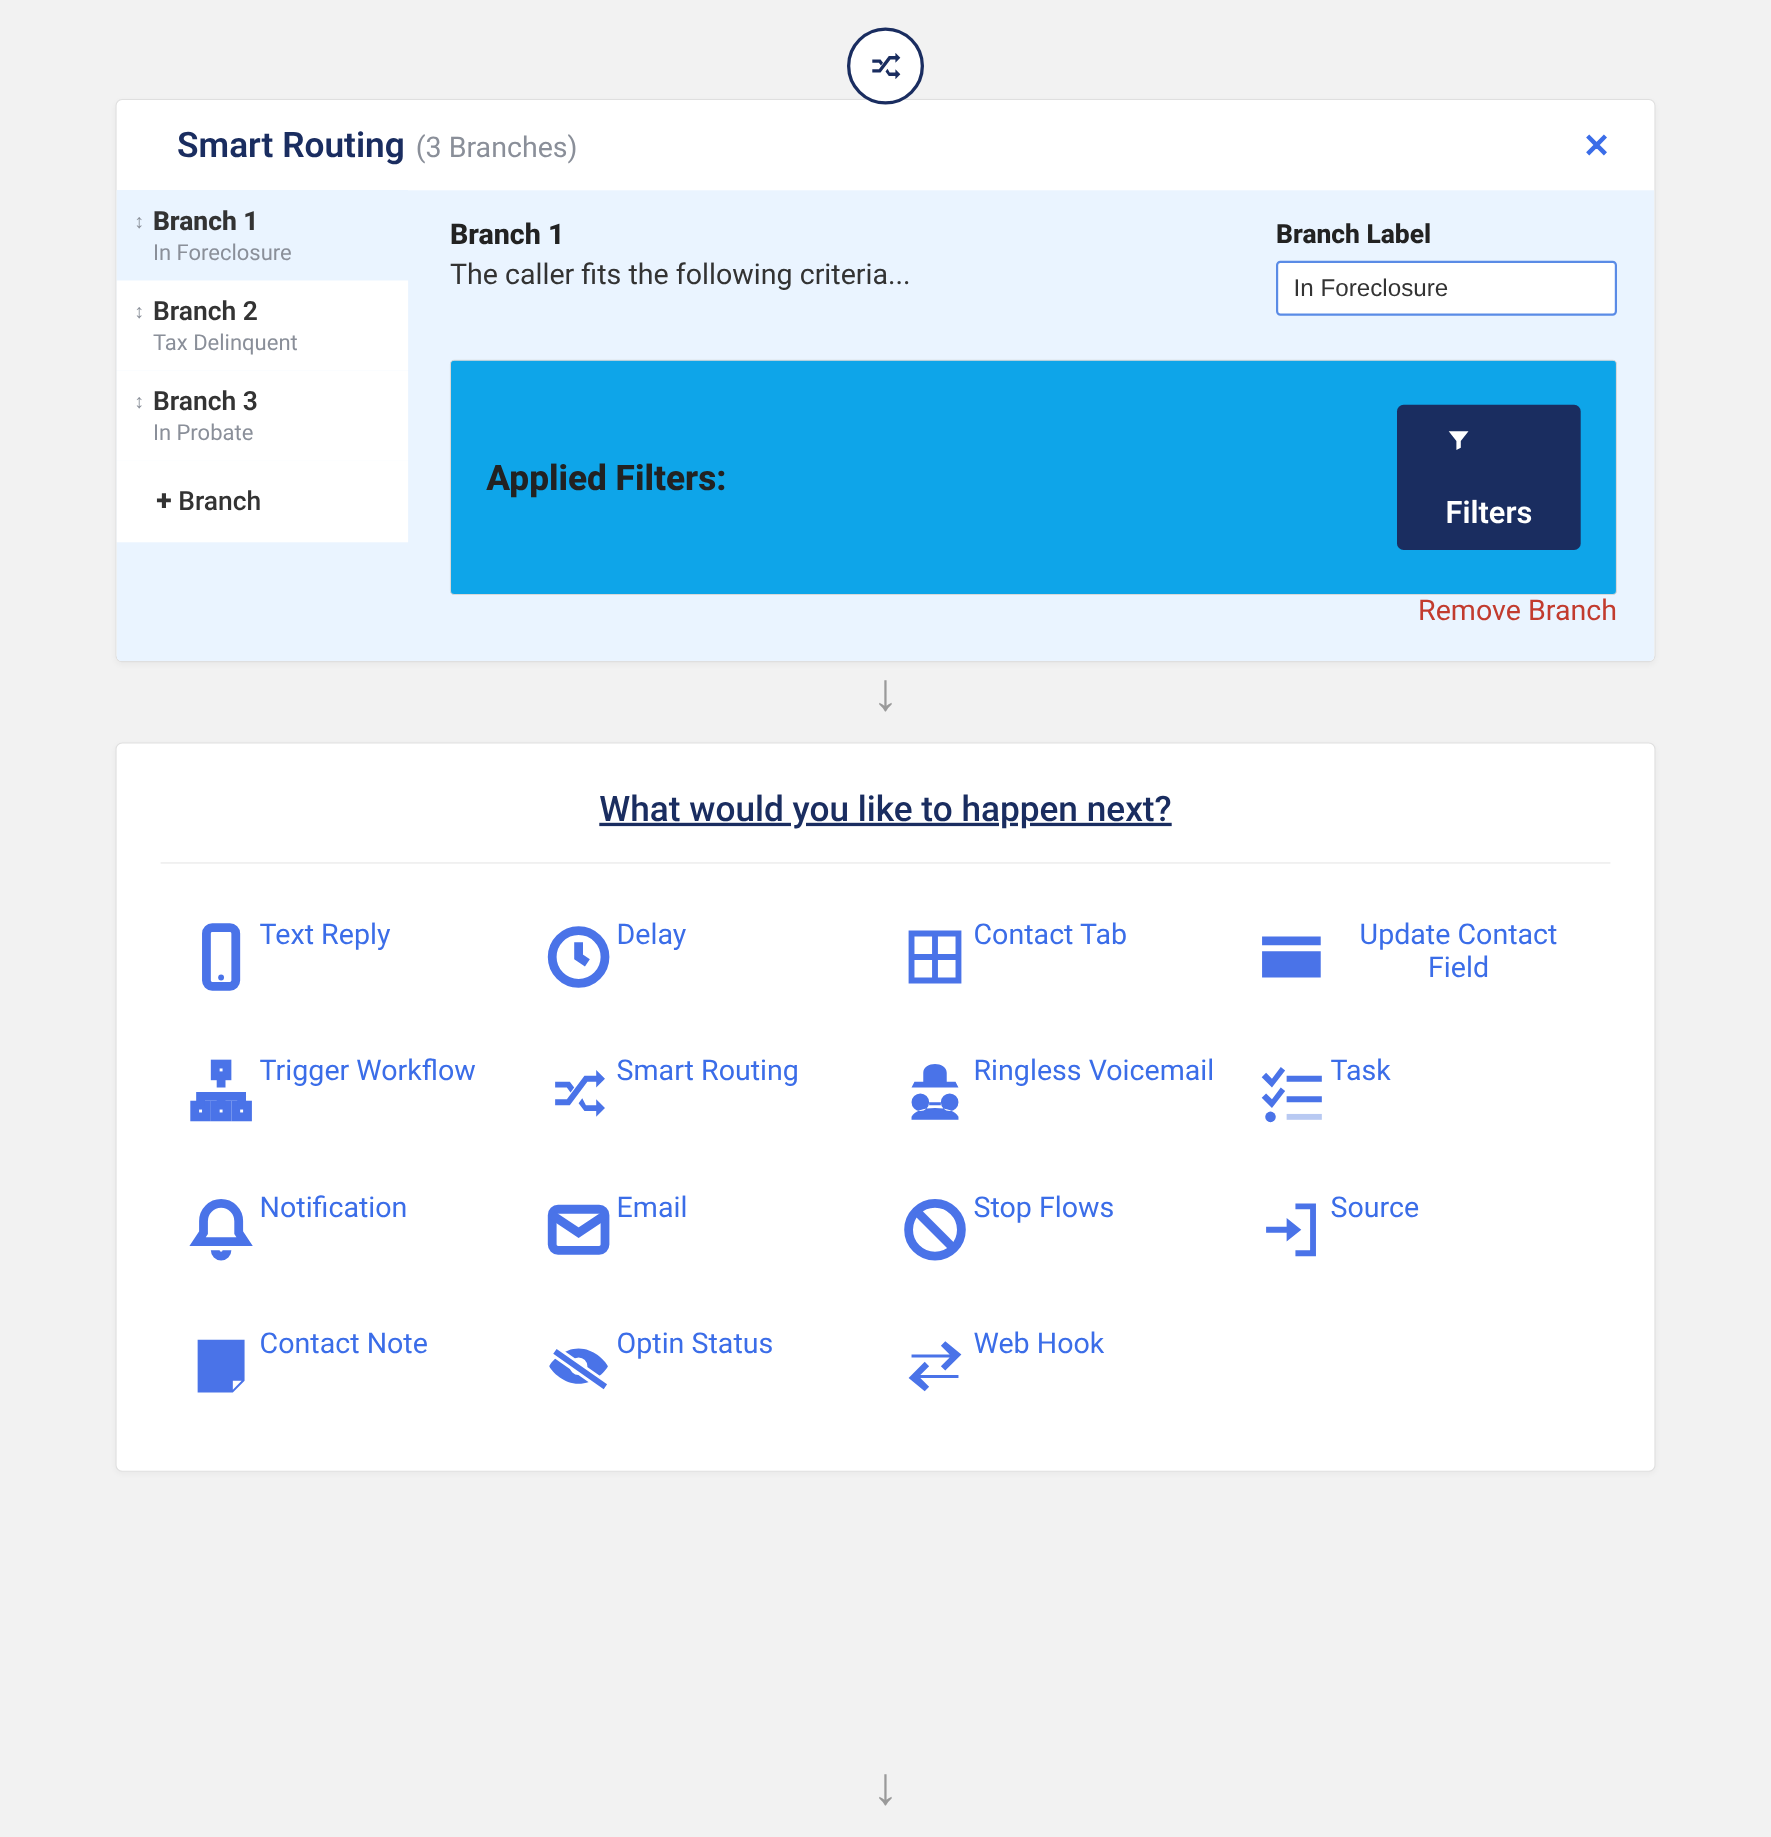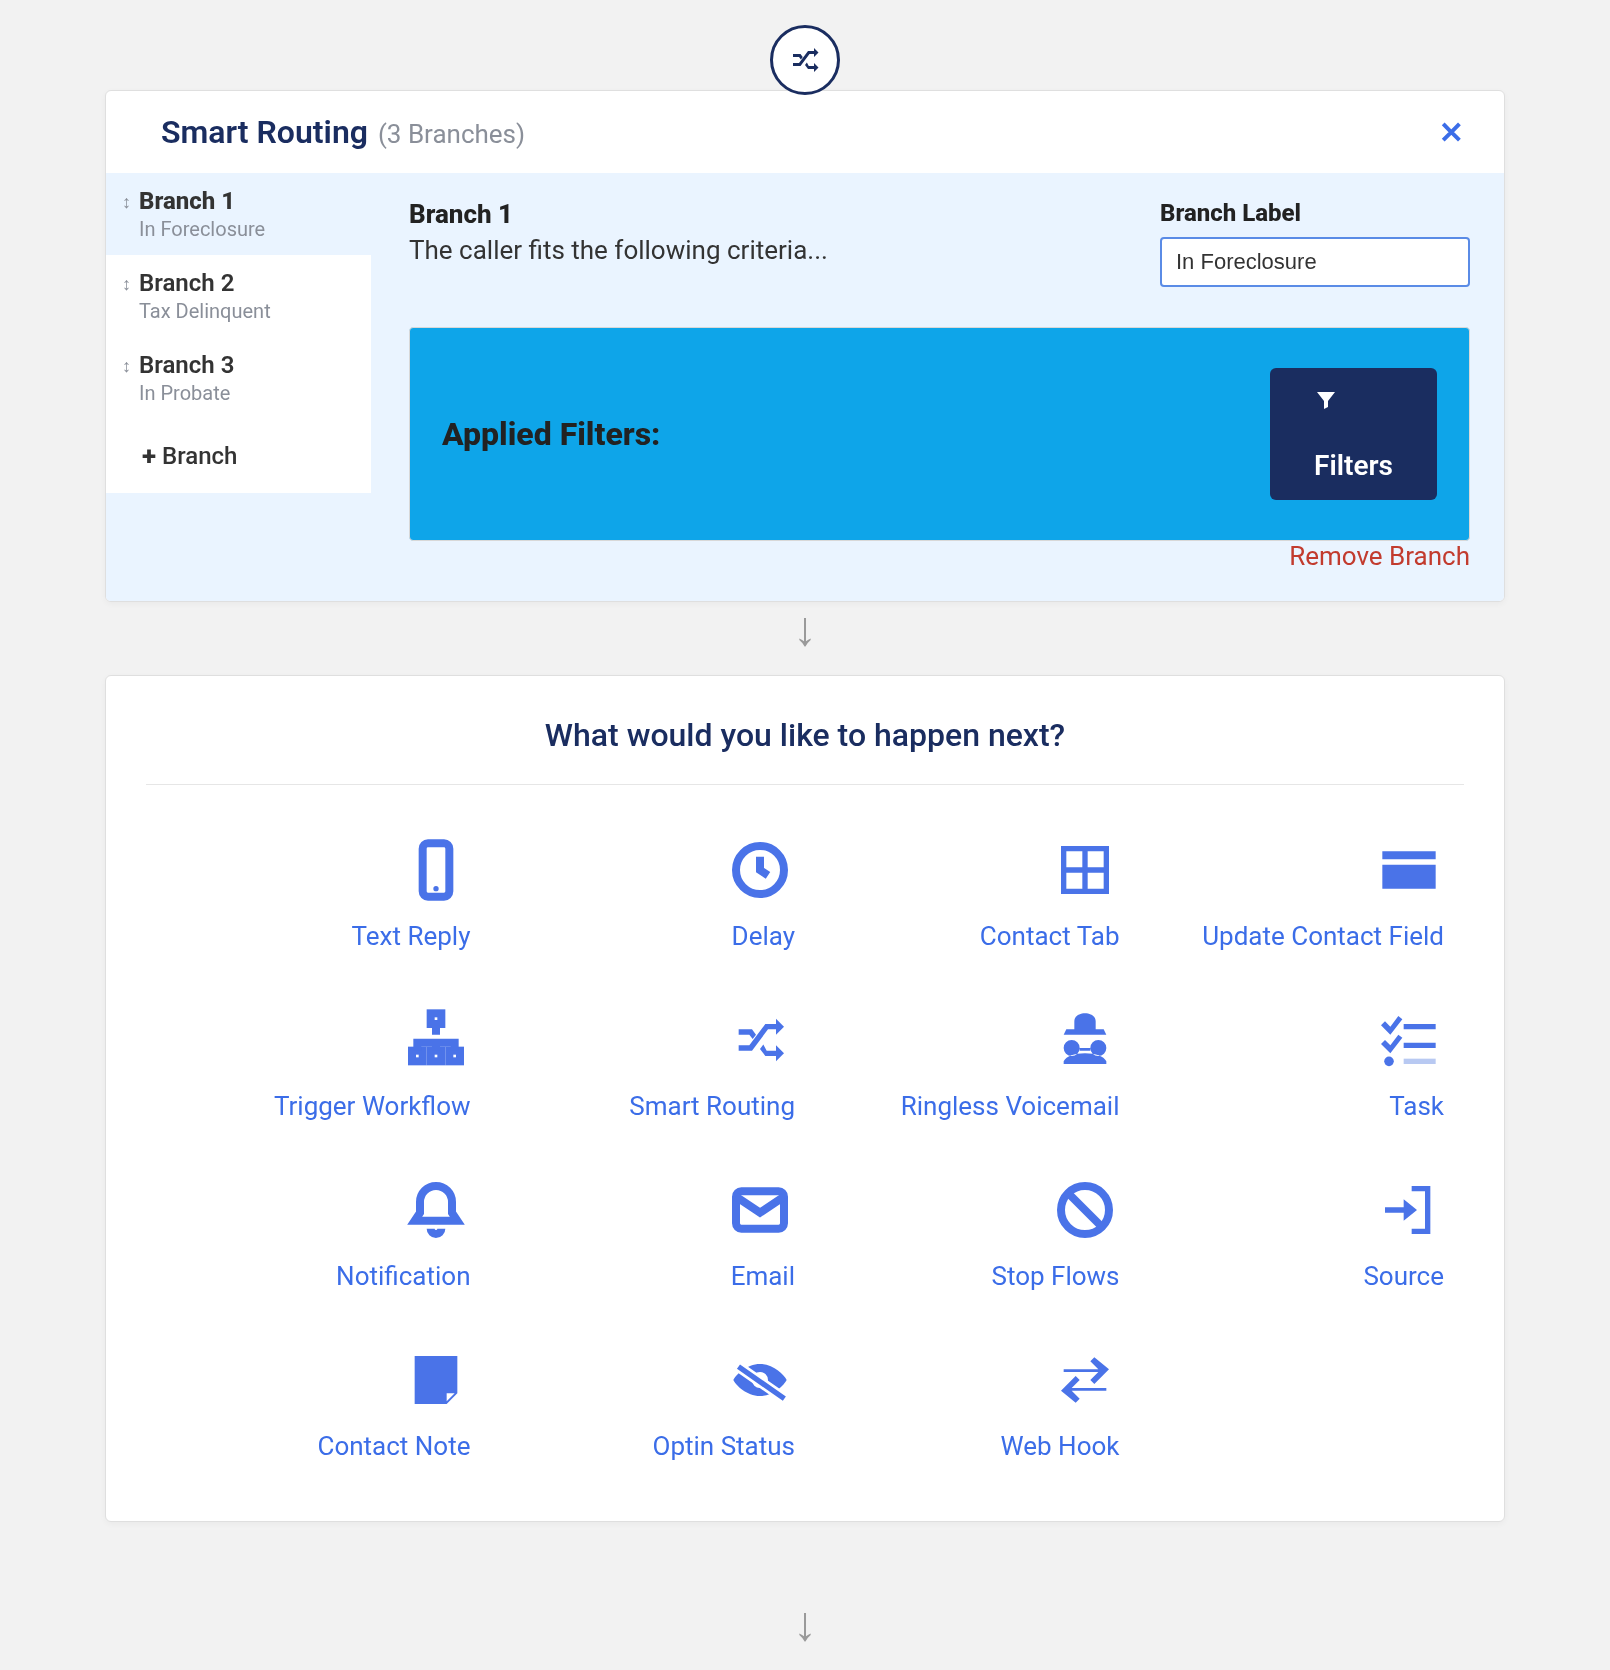--- a/index.html
+++ b/index.html
@@ -188,33 +188,32 @@
   }
   .arrow1 { top: 605px; }
   .arrow2 { top: 1600px; }
   .actions-card { top: 675px; }
   .actions-header {
     text-align: center;
     font-size: 32px;
     color: #1a2d60;
     font-weight: 500;
     padding: 40px 40px 30px;
+    text-decoration: underline;
   }
   .hr { height: 1px; background: #e6e6e6; margin: 0 40px; }
   .actions-grid {
     display: grid;
     grid-template-columns: repeat(4, 1fr);
     gap: 54px 20px;
     padding: 50px 60px 60px;
   }
   .action-item {
     display: flex;
-    flex-direction: column;
-    align-items: flex-end;
-    gap: 16px;
+    align-items: flex-start;
     cursor: pointer;
   }
   .action-icon {
     width: 70px;
     height: 70px;
     display: flex;
     align-items: center;
     justify-content: center;
   }
   .action-icon svg { width: 64px; height: 64px; fill: #4a73e8; }

